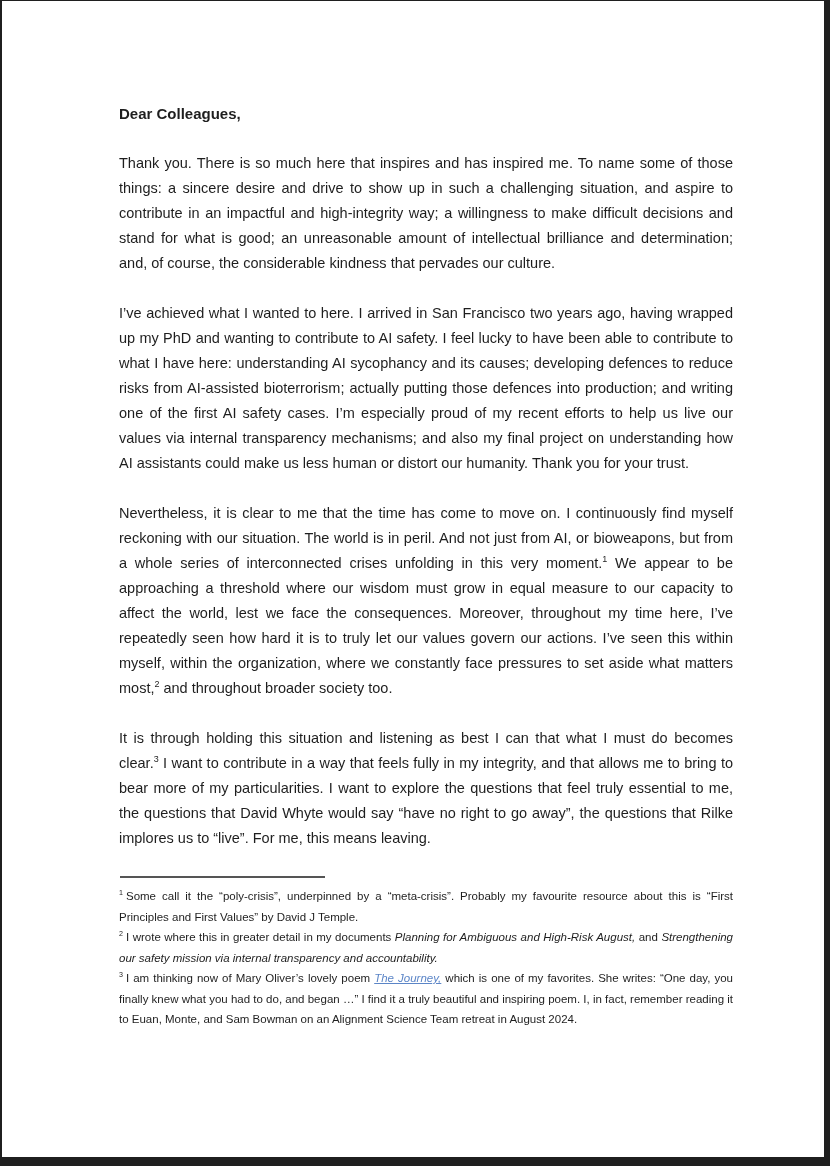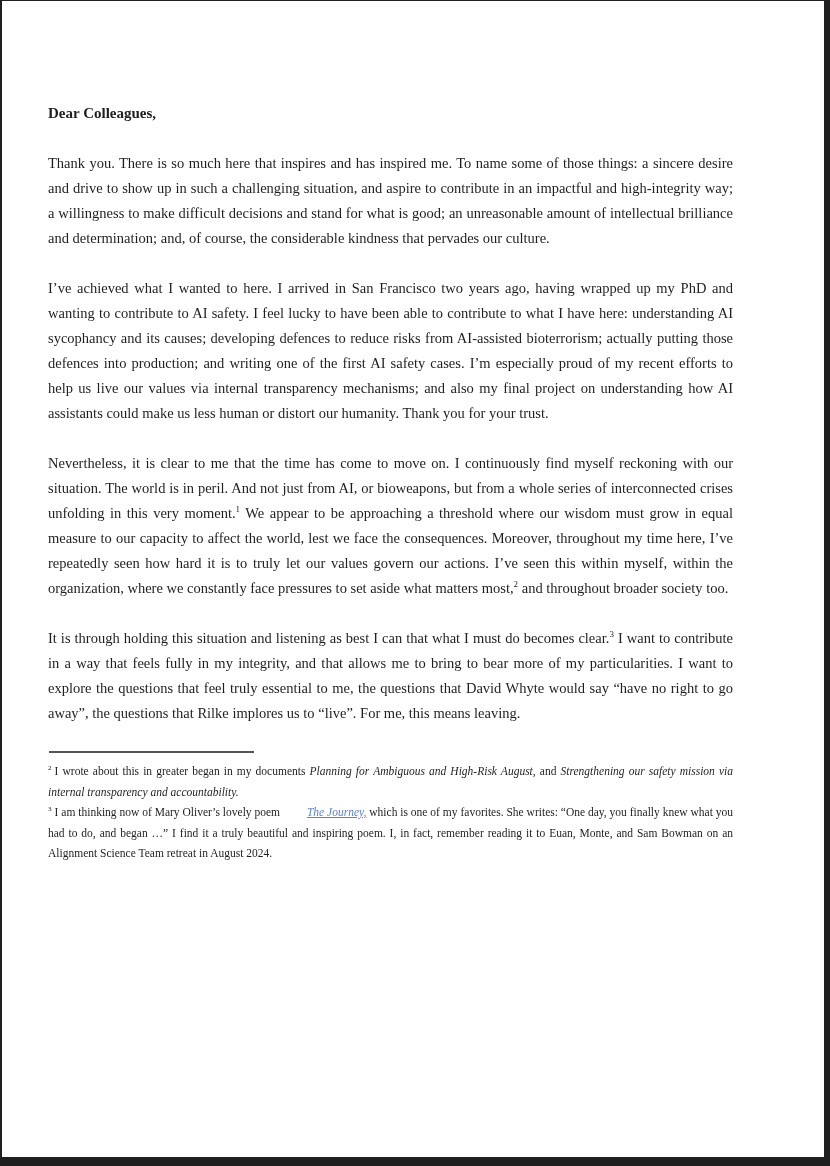--- a/index.html
+++ b/index.html
@@ -18,22 +18,22 @@
     position: absolute;
     left: 2px;
     top: 1px;
     width: 822px;
     height: 1156px;
     background: #ffffff;
   }
   .content {
     box-sizing: border-box;
     width: 826px;
-    padding: 100px 95px 0 46px;
-    font-family: Liberation Serif, serif;
+    padding: 100px 95px 0 117px;
+    font-family: Liberation Sans, sans-serif;
     color: #1e1e1e;
   }
   .salutation {
     margin: 0 0 25px 0;
     font-size: 15px;
     line-height: 25px;
     font-weight: 700;
   }
   .para {
     margin: 0 0 25px 0;
@@ -63,39 +63,39 @@
   .footnote .fn-marker {
     margin-right: 3px;
   }
   .footnote em {
     font-style: italic;
   }
   .fn-link {
     color: #5b85c7;
     font-style: italic;
     text-decoration: underline;
-    margin-left: 24px;
   }
 </style>
 </head>
 <body>
 
 <div class="canvas">
   <div class="page">
     <div class="content">
 
       <p class="salutation">Dear Colleagues,</p>
 
       <p class="para"><span>Thank you. There is so much here that inspires and has inspired me. To name some of those things: a sincere desire and drive to show up in such a challenging situation, and aspire to contribute in an impactful and high-integrity way; a willingness to make difficult decisions and stand for what is good; an unreasonable amount of intellectual brilliance and determination; and, of course, the considerable kindness that pervades our culture.</span></p>
       <p class="para"><span>I’ve achieved what I wanted to here. I arrived in San Francisco two years ago, having wrapped up my PhD and wanting to contribute to AI safety. I feel lucky to have been able to contribute to what I have here: understanding AI sycophancy and its causes; developing defences to reduce risks from AI-assisted bioterrorism; actually putting those defences into production; and writing one of the first AI safety cases. I’m especially proud of my recent efforts to help us live our values via internal transparency mechanisms; and also my final project on understanding how AI assistants could make us less human or distort our humanity. Thank you for your trust.</span></p>
       <p class="para"><span>Nevertheless, it is clear to me that the time has come to move on. I continuously find myself reckoning with our situation. The world is in peril. And not just from AI, or bioweapons, but from a whole series of interconnected crises unfolding in this very moment.</span><sup>1</sup><span> We appear to be approaching a threshold where our wisdom must grow in equal measure to our capacity to affect the world, lest we face the consequences. Moreover, throughout my time here, I’ve repeatedly seen how hard it is to truly let our values govern our actions. I’ve seen this within myself, within the organization, where we constantly face pressures to set aside what matters most,</span><sup>2</sup><span> and throughout broader society too.</span></p>
       <p class="para"><span>It is through holding this situation and listening as best I can that what I must do becomes clear.</span><sup>3</sup><span> I want to contribute in a way that feels fully in my integrity, and that allows me to bring to bear more of my particularities. I want to explore the questions that feel truly essential to me, the questions that David Whyte would say “have no right to go away”, the questions that Rilke implores us to “live”. For me, this means leaving.</span></p>
 
       <div class="fn-rule"></div>
 
       <div class="footnotes">
-        <p class="footnote"><sup class="fn-marker">2</sup><span><span>I wrote about this in greater began in my documents </span><em>Planning for Ambiguous and High-Risk August,</em><span> and </span><em>Strengthening our safety mission via internal transparency and accountability.</em></span></p>
+        <p class="footnote"><sup class="fn-marker">1</sup><span><span>Some call it the “poly-crisis”, underpinned by a “meta-crisis”. Probably my favourite resource about this is “First Principles and First Values” by David J Temple.</span></span></p>
+        <p class="footnote"><sup class="fn-marker">2</sup><span><span>I wrote where this in greater detail in my documents </span><em>Planning for Ambiguous and High-Risk August,</em><span> and </span><em>Strengthening our safety mission via internal transparency and accountability.</em></span></p>
         <p class="footnote"><sup class="fn-marker">3</sup><span><span>I am thinking now of Mary Oliver’s lovely poem </span><a class="fn-link" href="#">The Journey,</a><span> which is one of my favorites. She writes: “One day, you finally knew what you had to do, and began …” I find it a truly beautiful and inspiring poem. I, in fact, remember reading it to Euan, Monte, and Sam Bowman on an Alignment Science Team retreat in August 2024.</span></span></p>
       </div>
 
     </div>
   </div>
 </div>
 
 </body></html>

